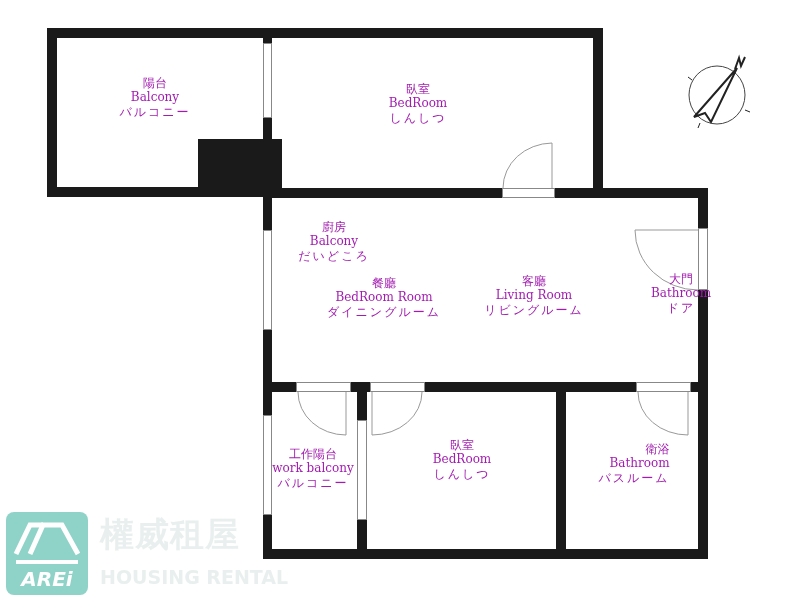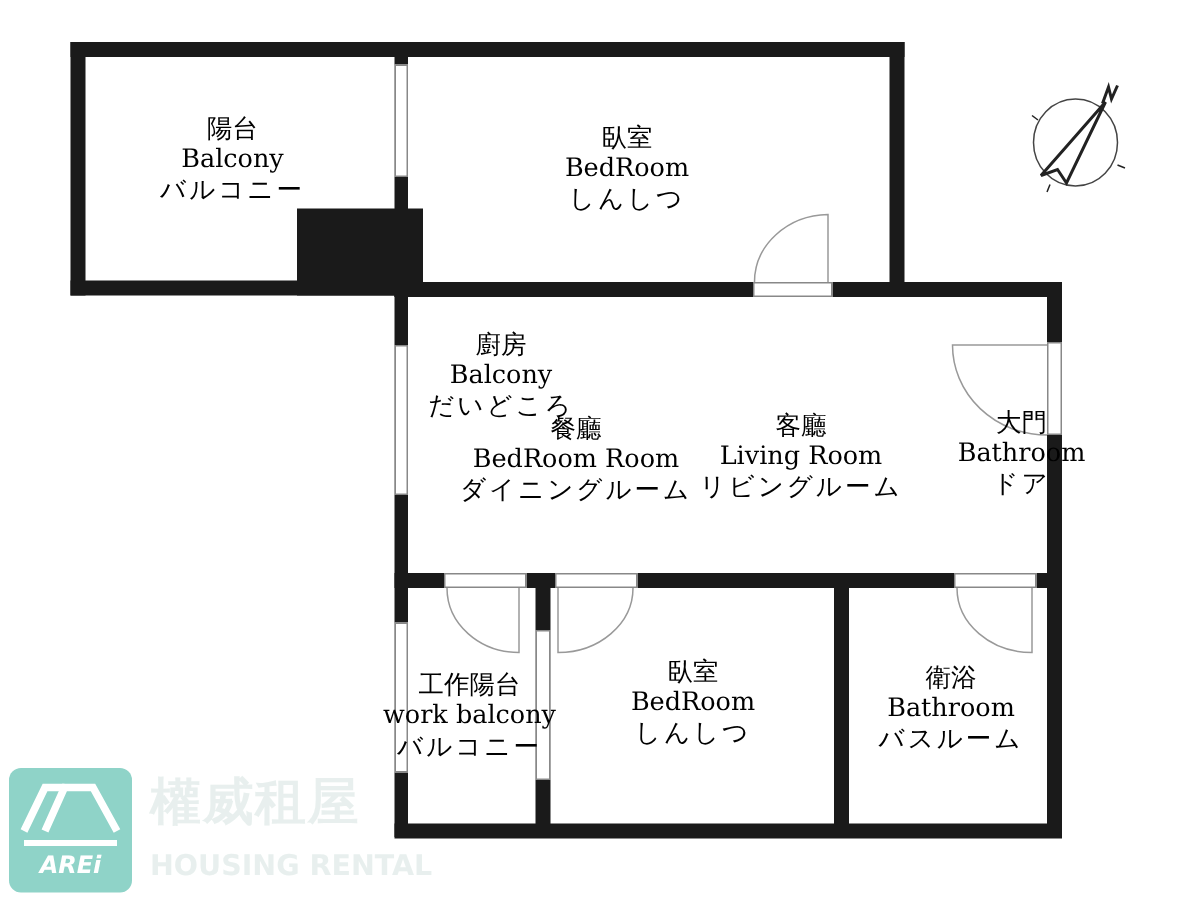--- a/index.html
+++ b/index.html
@@ -1,23 +1,23 @@
 <!DOCTYPE html>
 <html><head>
 <meta charset="utf-8">
 <style>
   html, body { margin:0; padding:0; background:#ffffff; }
   body { width:800px; height:600px; position:relative; overflow:hidden; font-family:"DejaVu Serif", "Liberation Serif", serif; }
   .wall { position:absolute; background:#1a1a1a; }
   .win { position:absolute; background:#fff; border:1px solid #888; box-sizing:border-box; }
-  .label { position:absolute; text-align:center; color:#000000; line-height:1.2; font-size:17px; transform:translateX(-50%); white-space:nowrap; }
+  .label { position:absolute; text-align:center; color:#a21caf; line-height:1.2; font-size:12px; transform:translateX(-50%); white-space:nowrap; }
   .label .jp { letter-spacing:2px; }
   svg.overlay { position:absolute; left:0; top:0; }
   .logo-box { position:absolute; left:6px; top:512px; width:82px; height:83px; border-radius:8px; }
-  .logo-text { position:absolute; left:12px; top:567px; width:70px; text-align:center; color:#fff; font-family:"DejaVu Sans", sans-serif; font-weight:bold; font-style:italic; font-size:16px; }
+  .logo-text { position:absolute; left:12px; top:567px; width:70px; text-align:center; color:#fff; font-family:"DejaVu Sans", sans-serif; font-weight:bold; font-style:italic; font-size:20px; }
   .brand-cn { position:absolute; left:100px; top:512px; font-family:"DejaVu Sans", sans-serif; font-weight:bold; font-size:34px; opacity:0.6; letter-spacing:1px; }
   .brand-en { position:absolute; left:100px; top:566px; font-family:"DejaVu Sans", sans-serif; font-weight:bold; font-size:19px; opacity:0.6; }
 </style>
 </head>
 <body>
 
 <div>
 
   <div class="wall" style="left:47px;top:28px;width:556px;height:10px;"></div>
   <div class="wall" style="left:47px;top:28px;width:10px;height:169px;"></div>
@@ -96,21 +96,21 @@
   <div class="label" style="left:313px;top:447px;text-align:center;">
     <div>工作陽台</div>
     <div>work balcony</div>
     <div class="jp">バルコニー</div>
   </div>
   <div class="label" style="left:462px;top:438px;">
     <div>臥室</div>
     <div>BedRoom</div>
     <div class="jp">しんしつ</div>
   </div>
-  <div class="label" style="left:634px;top:442px;">
+  <div class="label" style="left:634px;top:442px;text-align:right;">
     <div>衛浴</div>
     <div>Bathroom</div>
     <div class="jp">バスルーム</div>
   </div>
 </div>
 
 <div>
   <div class="logo-box" style="background:#8fd3c8;">
     <svg width="82" height="83">
       <path d="M24,42 L37,13 L56,13 L72,42" fill="none" stroke="#fff" stroke-width="5" stroke-linejoin="miter"></path>

